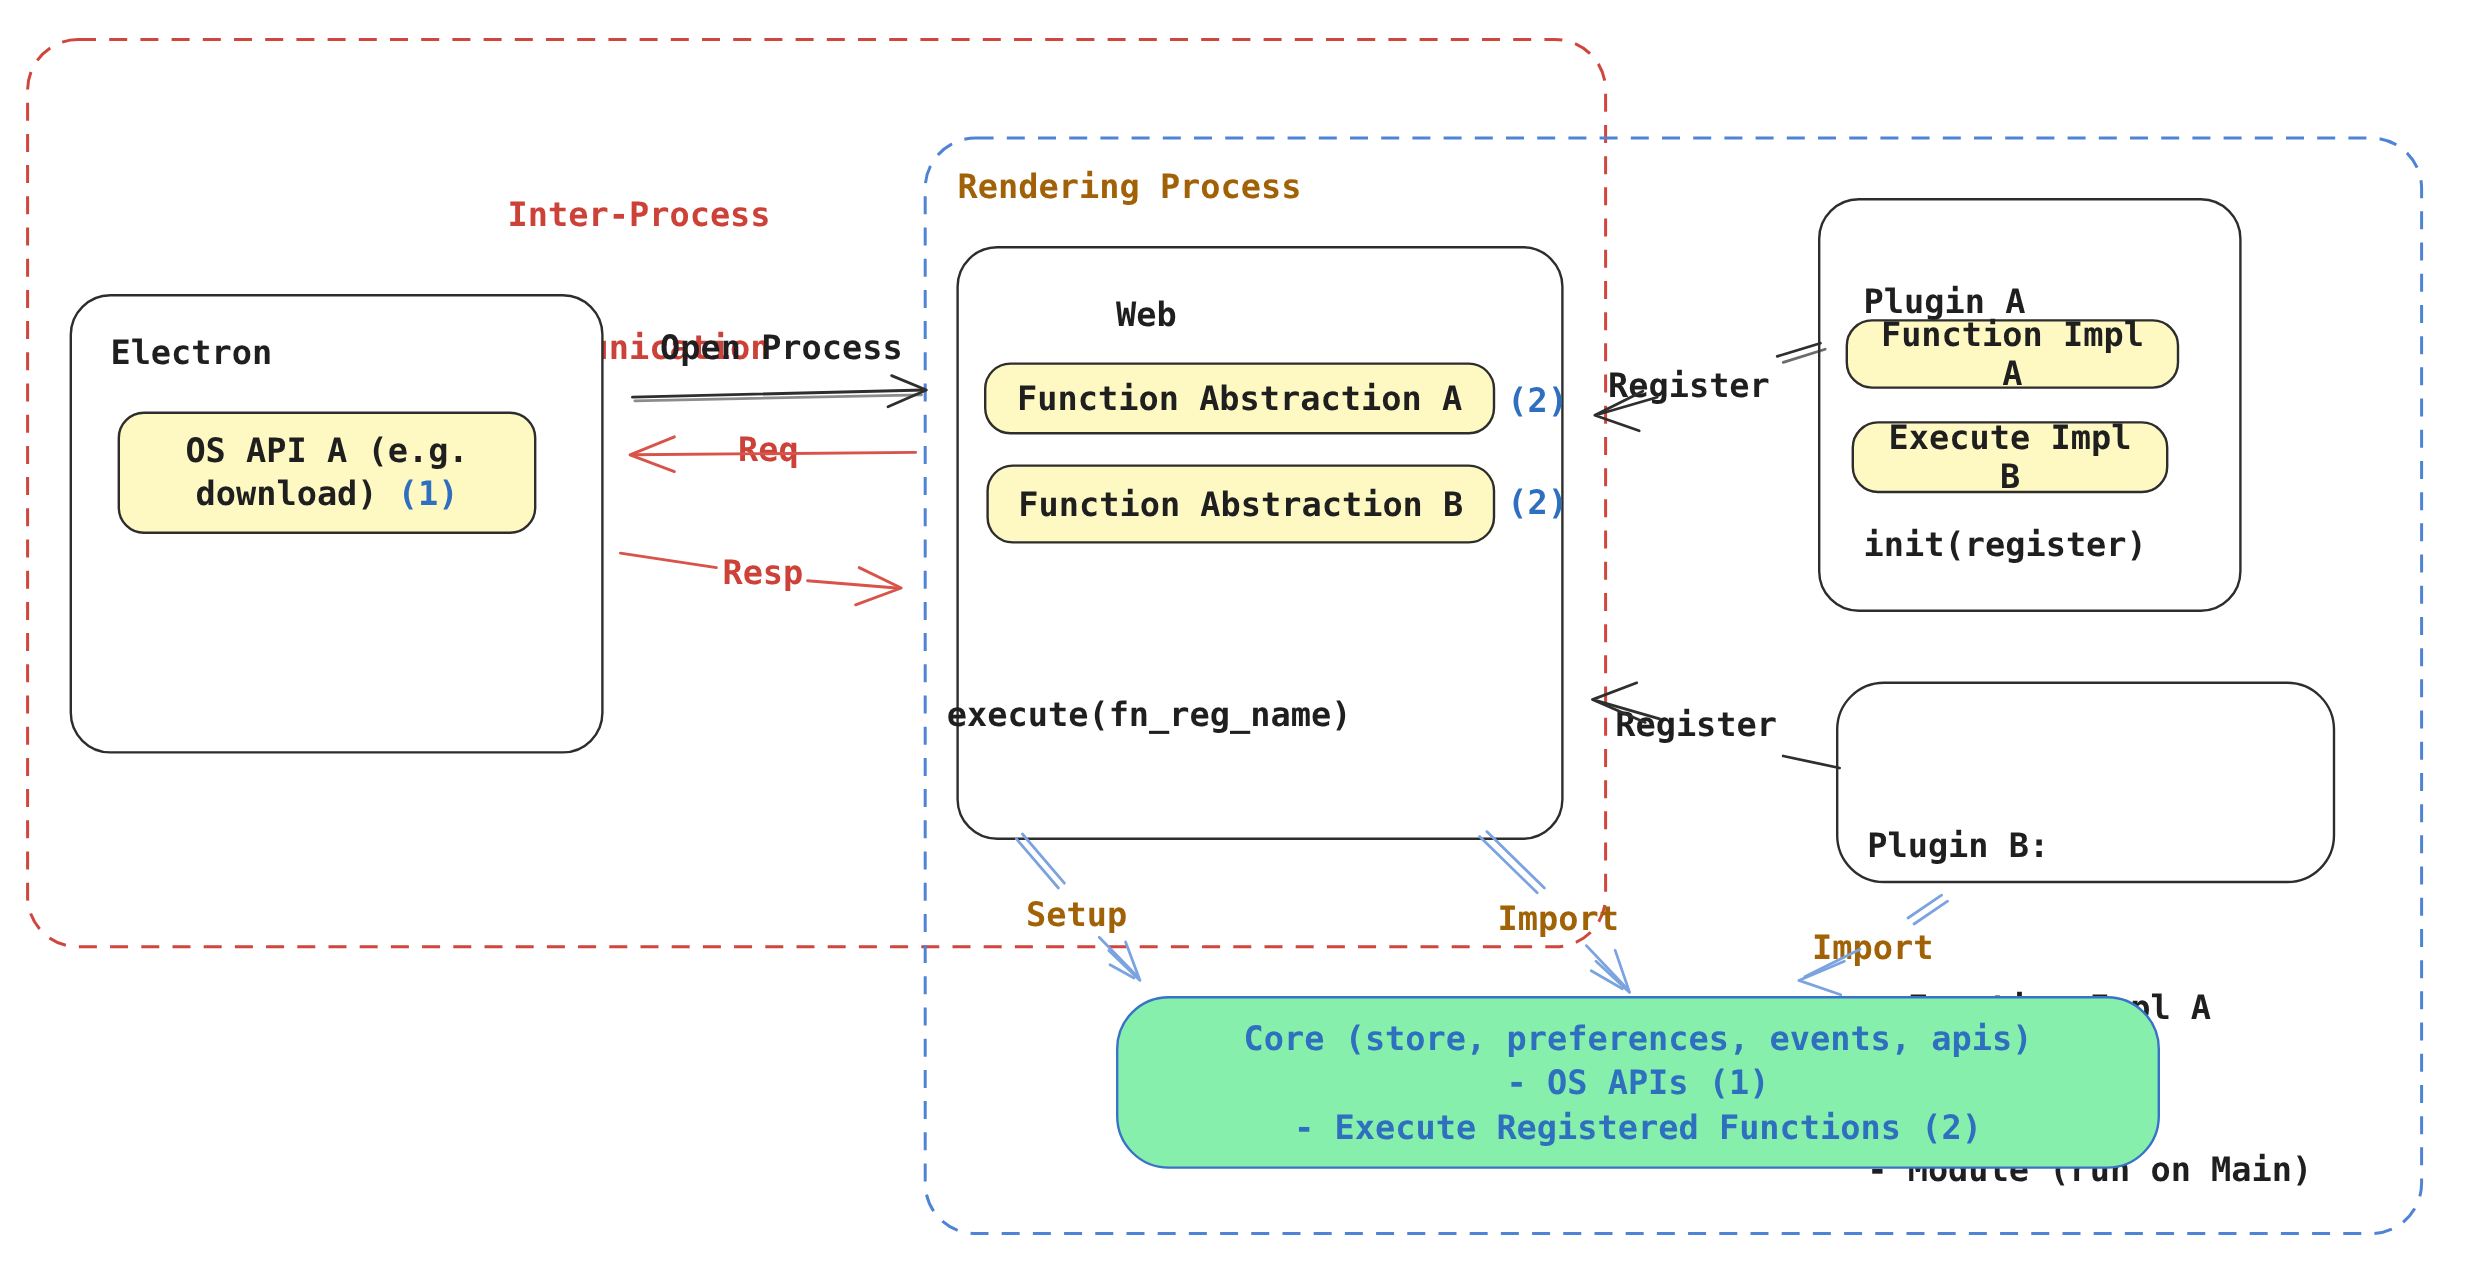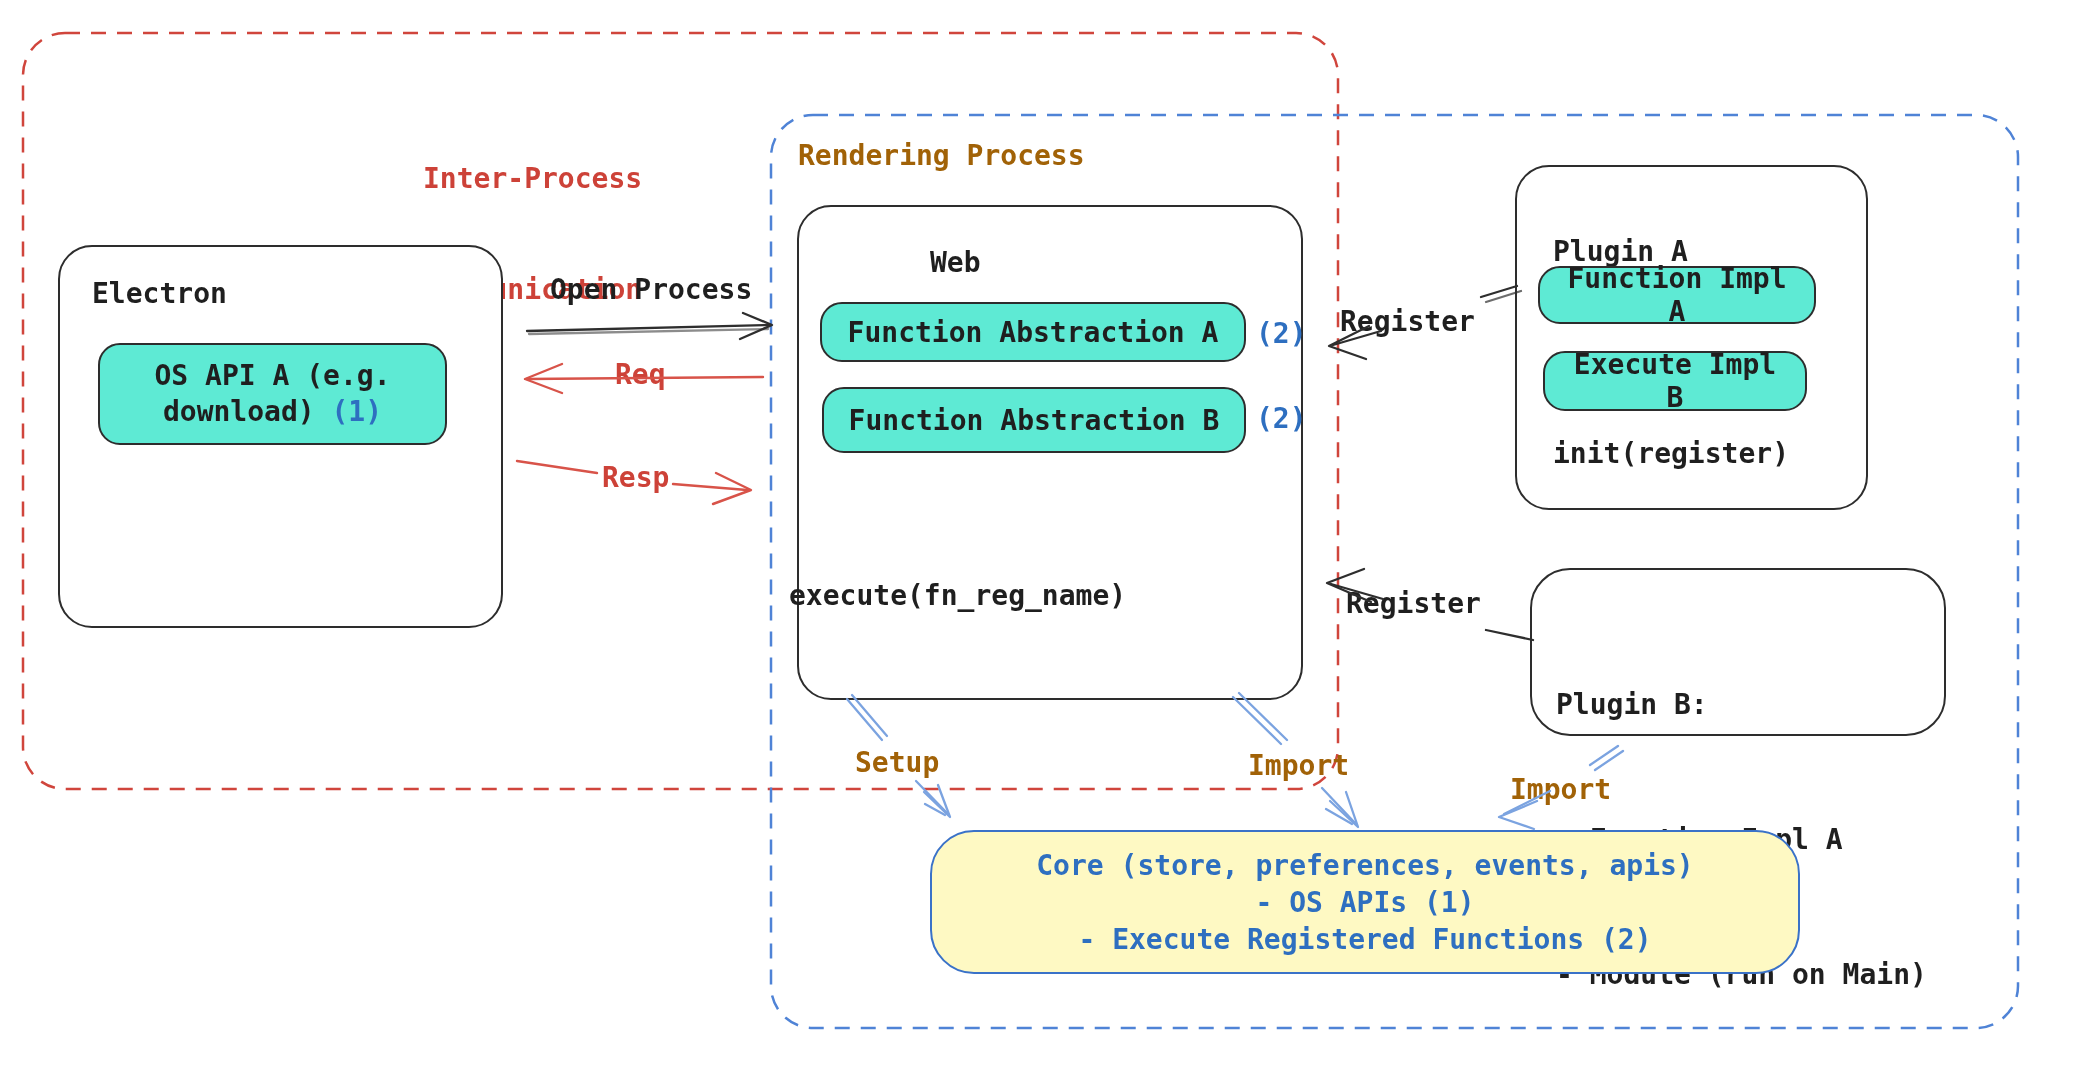--- a/index.html
+++ b/index.html
@@ -3,30 +3,30 @@
 <meta charset="utf-8">
 <style>
   html,body{margin:0;padding:0;background:#ffffff;}
   .canvas{
     position:relative;width:2074px;height:1048px;background:#ffffff;overflow:hidden;
     font-family:"DejaVu Sans Mono","Liberation Mono",monospace;
     font-weight:bold;color:#1f1f1f;font-size:28px;
   }
   .layer{position:absolute;left:0;top:0;width:2074px;height:1066px;pointer-events:none;}
   .box{position:absolute;border:2.6px solid #2d2d2d;border-radius:34px;background:#ffffff;box-sizing:border-box;}
-  .innerbox{position:absolute;border:2.4px solid #2d2d2d;border-radius:22px;background:#5eead4;box-sizing:border-box;
+  .innerbox{position:absolute;border:2.4px solid #2d2d2d;border-radius:22px;background:#fef9c3;box-sizing:border-box;
     display:flex;align-items:center;justify-content:center;text-align:center;padding:0 14px;}
   .lbl{position:absolute;white-space:pre;line-height:33px;}
   .red{color:#cd4238;}
   .blue{color:#a16207;}
   .badge{color:#2e6fc0;}
   .badge-gap{margin-left:26px;}
   .corebox{
     position:absolute;left:930px;top:830px;width:870px;height:144px;
-    border:2.6px solid #3a72c8;border-radius:44px;background:#fef9c3;box-sizing:border-box;
+    border:2.6px solid #3a72c8;border-radius:44px;background:#86efac;box-sizing:border-box;
     display:flex;flex-direction:column;align-items:center;justify-content:center;
     color:#2e6fc0;text-align:center;line-height:37px;white-space:pre;
   }
   .pluginb-lines{position:absolute;left:1556px;top:592px;line-height:45px;white-space:pre;}
   .wrapbox{line-height:36px;}
 </style>
 </head>
 <body>
 
 <div class="canvas">

